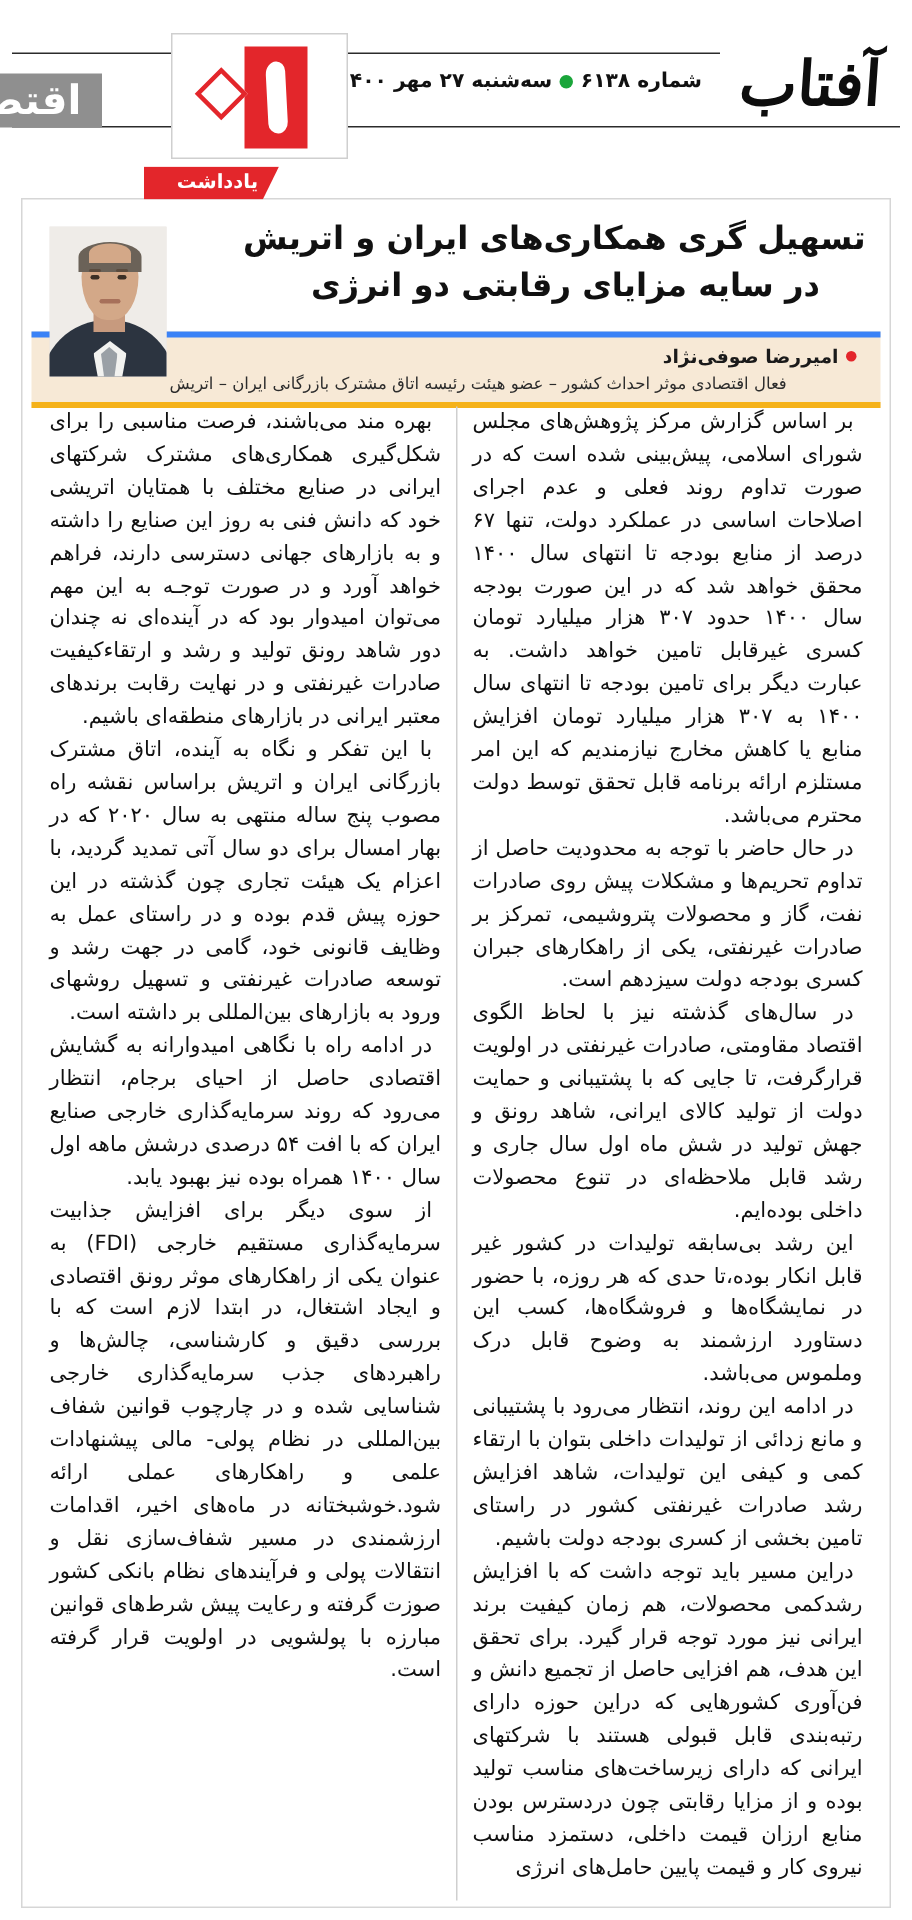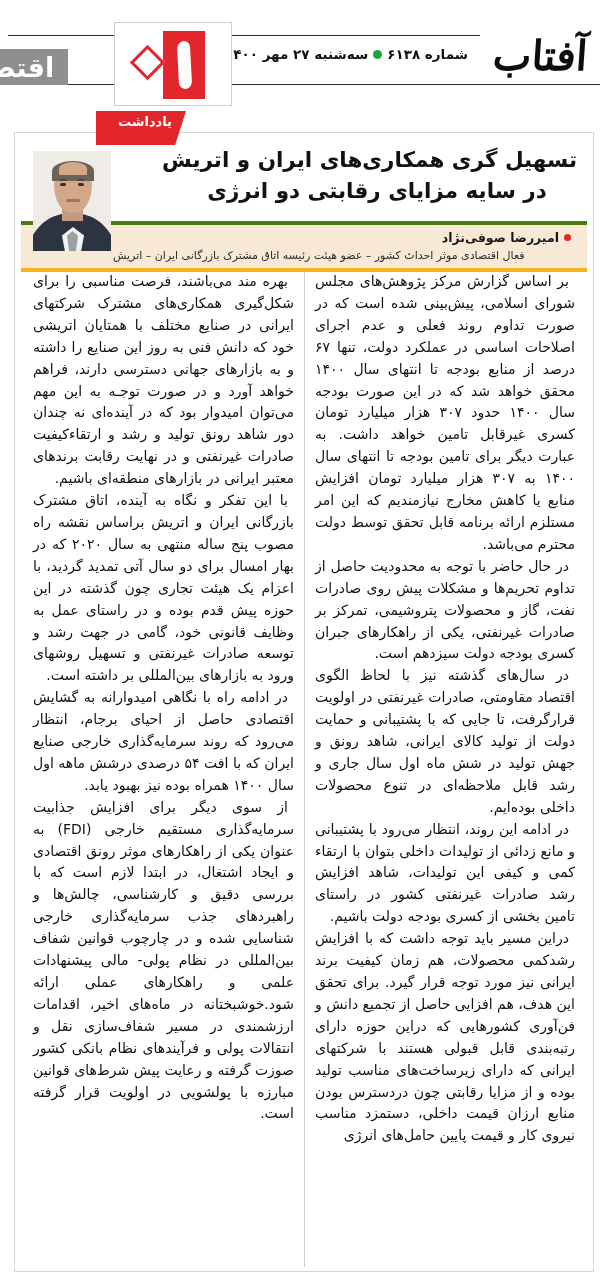--- a/index.html
+++ b/index.html
@@ -121,21 +121,21 @@
     letter-spacing: -1px;
   }
 
   
   .note-badge {
     position: absolute;
     top: 111px; right: 422px;
     z-index: 6;
     background: #e3262b;
     color: #fff;
-    padding: 3px 14px 16px 22px;
+    padding: 3px 14px 4px 22px;
     font-size: 13px;
     font-weight: 700;
     clip-path: polygon(0 0, 100% 0, 88% 100%, 0% 100%);
     font-family: "DejaVu Sans", "Liberation Sans", sans-serif;
   }
 
   
   .article-card {
     position: absolute;
     top: 132px; left: 14px; right: 14px;
@@ -226,21 +226,21 @@
   .p-mouth {
     position: absolute; left: 33px; top: 48px;
     width: 14px; height: 3px; background: #a7705a; border-radius: 3px;
   }
 
   
   .byline-box {
     position: absolute;
     top: 88px; right: 6px; left: 6px;
     background: #f7e9d6;
-    border-top: 4px solid #4d7c0f;
+    border-top: 4px solid #3b82f6;
     border-bottom: 4px solid #f5b21a;
     padding: 5px 16px 6px 92px;
     direction: rtl;
     text-align: left;
   }
   .byline-name-row {
     display: flex; align-items: center; justify-content: flex-start;
     gap: 5px; direction: rtl;
   }
   .byline-bullet {
@@ -351,20 +351,21 @@
         <span class="byline-name">امیررضا صوفی‌نژاد</span>
       </div>
       <div class="byline-role">فعال اقتصادی موثر احداث کشور – عضو هیئت رئیسه اتاق مشترک بازرگانی ایران – اتریش</div>
     </div>
 
     <div class="columns">
       <div class="col right">
         <p>بر اساس گزارش مرکز پژوهش‌های مجلس شورای اسلامی، پیش‌بینی شده است که در صورت تداوم روند فعلی و عدم اجرای اصلاحات اساسی در عملکرد دولت، تنها ۶۷ درصد از منابع بودجه تا انتهای سال ۱۴۰۰ محقق خواهد شد که در این صورت بودجه سال ۱۴۰۰ حدود ۳۰۷ هزار میلیارد تومان کسری غیرقابل تامین خواهد داشت. به عبارت دیگر برای تامین بودجه تا انتهای سال ۱۴۰۰ به ۳۰۷ هزار میلیارد تومان افزایش منابع یا کاهش مخارج نیازمندیم که این امر مستلزم ارائه برنامه قابل تحقق توسط دولت محترم می‌باشد.</p>
         <p>در حال حاضر با توجه به محدودیت حاصل از تداوم تحریم‌ها و مشکلات پیش روی صادرات نفت، گاز و محصولات پتروشیمی، تمرکز بر صادرات غیرنفتی، یکی از راهکارهای جبران کسری بودجه دولت سیزدهم است.</p>
         <p>در سال‌های گذشته نیز با لحاظ الگوی اقتصاد مقاومتی، صادرات غیرنفتی در اولویت قرارگرفت، تا جایی که با پشتیبانی و حمایت دولت از تولید کالای ایرانی، شاهد رونق و جهش تولید در شش ماه اول سال جاری و رشد قابل ملاحظه‌ای در تنوع محصولات داخلی بوده‌ایم.</p>
+        <p>این رشد بی‌سابقه تولیدات در کشور غیر قابل انکار بوده،تا حدی که هر روزه، با حضور در نمایشگاه‌ها و فروشگاه‌ها، کسب این دستاورد ارزشمند به وضوح قابل درک وملموس می‌باشد.</p>
         <p>در ادامه این روند، انتظار می‌رود با پشتیبانی و مانع زدائی از تولیدات داخلی بتوان با ارتقاء کمی و کیفی این تولیدات، شاهد افزایش رشد صادرات غیرنفتی کشور در راستای تامین بخشی از کسری بودجه دولت باشیم.</p>
         <p>دراین مسیر باید توجه داشت که با افزایش رشدکمی محصولات، هم زمان کیفیت برند ایرانی نیز مورد توجه قرار گیرد. برای تحقق این هدف، هم افزایی حاصل از تجمیع دانش و فن‌آوری کشورهایی که دراین حوزه دارای رتبه‌بندی قابل قبولی هستند با شرکتهای ایرانی که دارای زیرساخت‌های مناسب تولید بوده و از مزایا رقابتی چون دردسترس بودن منابع ارزان قیمت داخلی، دستمزد مناسب نیروی کار و قیمت پایین حامل‌های انرژی</p>
       </div>
       <div class="col left">
         <p>بهره مند می‌باشند، فرصت مناسبی را برای شکل‌گیری همکاری‌های مشترک شرکتهای ایرانی در صنایع مختلف با همتایان اتریشی خود که دانش فنی به روز این صنایع را داشته و به بازارهای جهانی دسترسی دارند، فراهم خواهد آورد و در صورت توجـه به این مهم می‌توان امیدوار بود که در آینده‌ای نه چندان دور شاهد رونق تولید و رشد و ارتقاءکیفیت صادرات غیرنفتی و در نهایت رقابت برندهای معتبر ایرانی در بازارهای منطقه‌ای باشیم.</p>
         <p>با این تفکر و نگاه به آینده، اتاق مشترک بازرگانی ایران و اتریش براساس نقشه راه مصوب پنج ساله منتهی به سال ۲۰۲۰ که در بهار امسال برای دو سال آتی تمدید گردید، با اعزام یک هیئت تجاری چون گذشته در این حوزه پیش قدم بوده و در راستای عمل به وظایف قانونی خود، گامی در جهت رشد و توسعه صادرات غیرنفتی و تسهیل روشهای ورود به بازارهای بین‌المللی بر داشته است.</p>
         <p>در ادامه راه با نگاهی امیدوارانه به گشایش اقتصادی حاصل از احیای برجام، انتظار می‌رود که روند سرمایه‌گذاری خارجی صنایع ایران که با افت ۵۴ درصدی درشش ماهه اول سال ۱۴۰۰ همراه بوده نیز بهبود یابد.</p>
         <p>از سوی دیگر برای افزایش جذابیت سرمایه‌گذاری مستقیم خارجی (FDI) به عنوان یکی از راهکارهای موثر رونق اقتصادی و ایجاد اشتغال، در ابتدا لازم است که با بررسی دقیق و کارشناسی، چالش‌ها و راهبردهای جذب سرمایه‌گذاری خارجی شناسایی شده و در چارچوب قوانین شفاف بین‌المللی در نظام پولی- مالی پیشنهادات علمی و راهکارهای عملی ارائه شود.خوشبختانه در ماه‌های اخیر، اقدامات ارزشمندی در مسیر شفاف‌سازی نقل و انتقالات پولی و فرآیندهای نظام بانکی کشور صوزت گرفته و رعایت پیش شرط‌های قوانین مبارزه با پولشویی در اولویت قرار گرفته است.</p>
       </div>
     </div>

